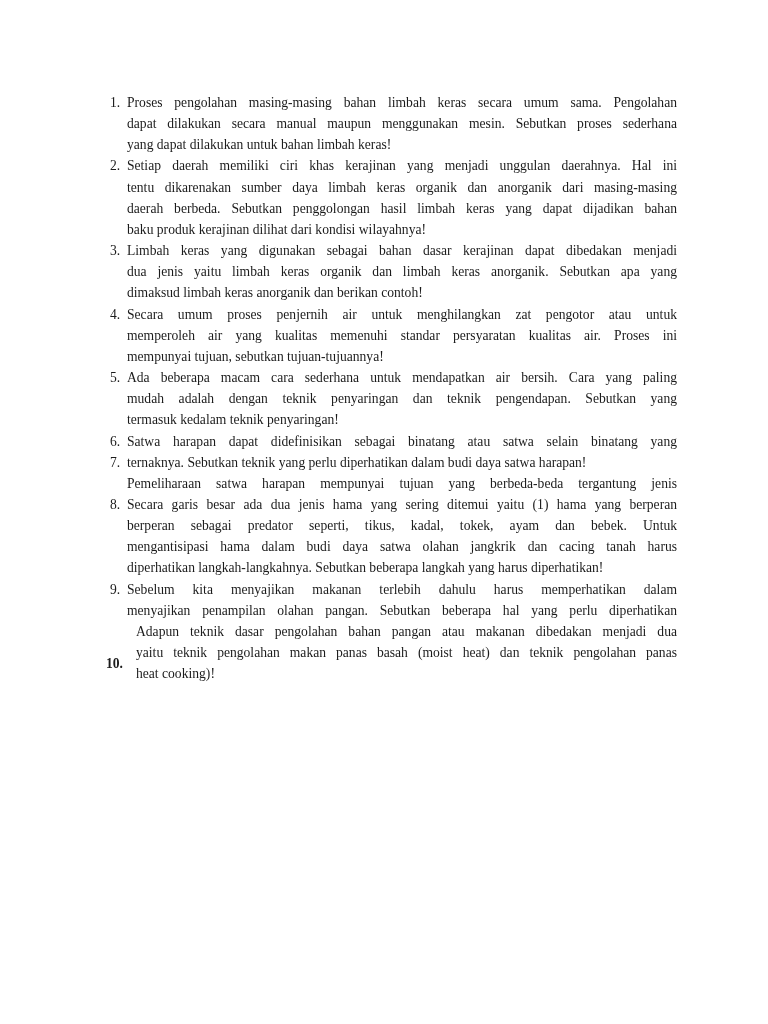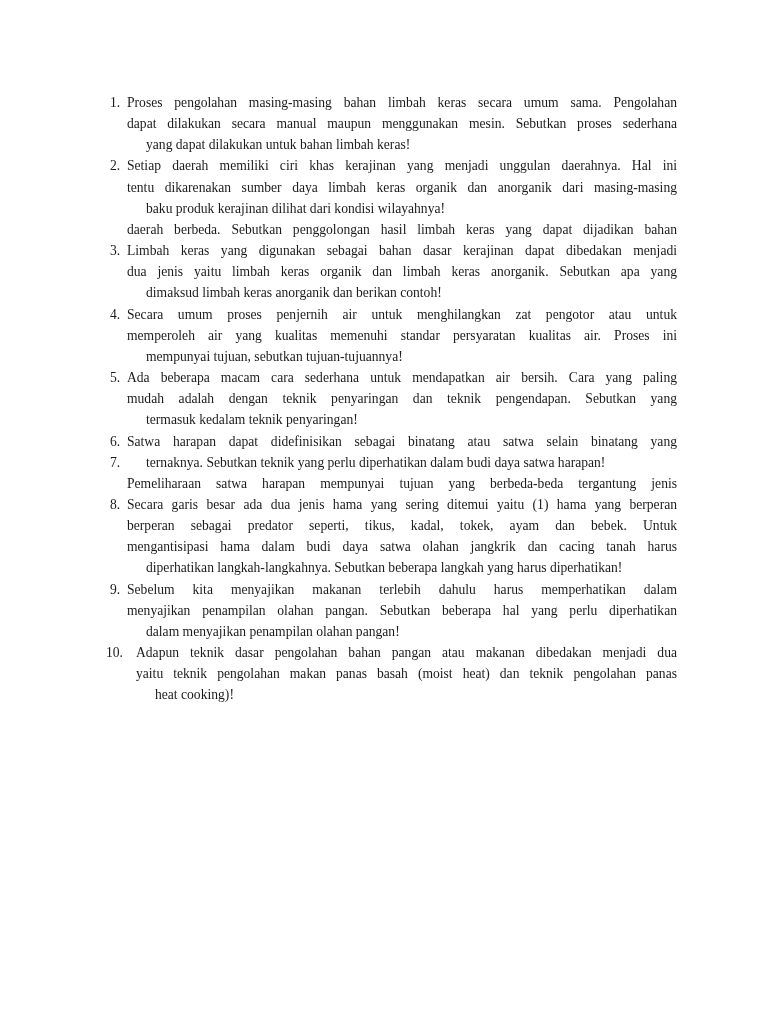--- a/index.html
+++ b/index.html
@@ -46,21 +46,20 @@
     font-weight: bold;
   }
   .line {
     text-align: justify;
     text-align-last: justify;
     white-space: nowrap;
     overflow: visible;
   }
   .line.last {
     text-align-last: left;
-    margin-left: 19px;
   }
   .it {
   }
 </style>
 </head>
 <body>
 
 <div class="page">
   <div class="question-list" id="question-list">
       <div class="item">
@@ -69,22 +68,22 @@
           <div class="line"><span>Proses pengolahan masing-masing bahan limbah keras secara umum sama. Pengolahan</span></div>
           <div class="line"><span>dapat dilakukan secara manual maupun menggunakan mesin. Sebutkan proses sederhana</span></div>
           <div class="line last"><span>yang dapat dilakukan untuk bahan limbah keras!</span></div>
         </div>
       </div>
       <div class="item">
         <span class="num">2.</span>
         <div class="body">
           <div class="line"><span>Setiap daerah memiliki ciri khas kerajinan yang menjadi unggulan daerahnya. Hal ini</span></div>
           <div class="line"><span>tentu dikarenakan sumber daya limbah keras organik dan anorganik dari masing-masing</span></div>
+          <div class="line"><span>daerah berbeda. Sebutkan penggolongan hasil limbah keras yang dapat dijadikan bahan</span></div>
           <div class="line last"><span>baku produk kerajinan dilihat dari kondisi wilayahnya!</span></div>
-          <div class="line"><span>daerah berbeda. Sebutkan penggolongan hasil limbah keras yang dapat dijadikan bahan</span></div>
         </div>
       </div>
       <div class="item">
         <span class="num">3.</span>
         <div class="body">
           <div class="line"><span>Limbah keras yang digunakan sebagai bahan dasar kerajinan dapat dibedakan menjadi</span></div>
           <div class="line"><span>dua jenis yaitu limbah keras organik dan limbah keras anorganik. Sebutkan apa yang</span></div>
           <div class="line last"><span>dimaksud limbah keras anorganik dan berikan contoh!</span></div>
         </div>
       </div>
@@ -124,25 +123,24 @@
           <div class="line"><span>berperan sebagai predator seperti, tikus, kadal, tokek, ayam dan bebek. Untuk</span></div>
           <div class="line"><span>mengantisipasi hama dalam budi daya satwa olahan jangkrik dan cacing tanah harus</span></div>
           <div class="line last"><span>diperhatikan langkah-langkahnya. Sebutkan beberapa langkah yang harus diperhatikan!</span></div>
         </div>
       </div>
       <div class="item">
         <span class="num">9.</span>
         <div class="body">
           <div class="line"><span>Sebelum kita menyajikan makanan terlebih dahulu harus memperhatikan dalam</span></div>
           <div class="line"><span>menyajikan penampilan olahan pangan. Sebutkan beberapa hal yang perlu diperhatikan</span></div>
-          <div class="line last"><span>dalam menyajikan penampilan olahan pangan!</span></div>
         </div>
       </div>
       <div class="item wide">
-        <span class="num" style="font-weight: normal;">10.</span>
+        <span class="num" style="font-weight: bold; margin-top: 32px;">10.</span>
         <div class="body">
           <div class="line"><span>Adapun teknik dasar pengolahan bahan pangan atau makanan dibedakan menjadi dua</span></div>
           <div class="line"><span>yaitu teknik pengolahan makan panas basah </span><span class="it">(moist heat)</span><span> dan teknik pengolahan panas</span></div>
           <div class="line last"><span class="it">heat cooking)</span><span>!</span></div>
         </div>
       </div>
     </div>
 </div>
 
 </body></html>

